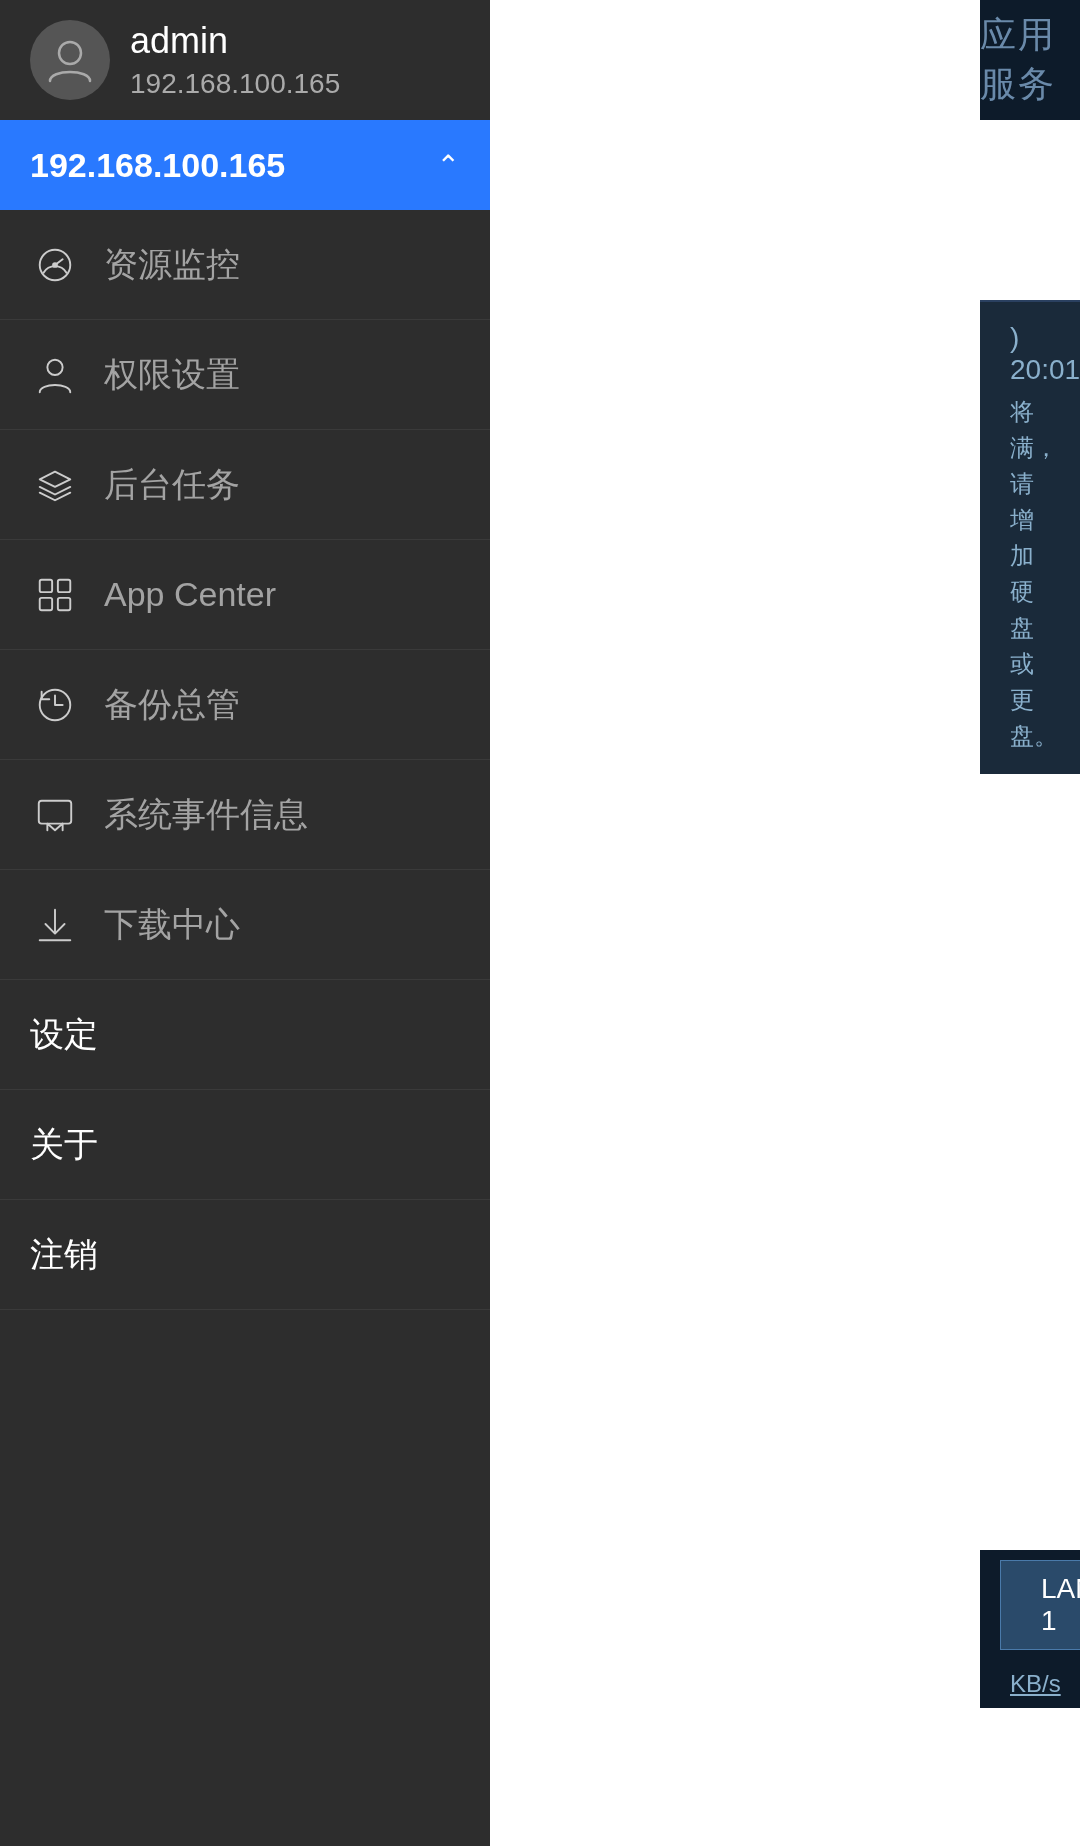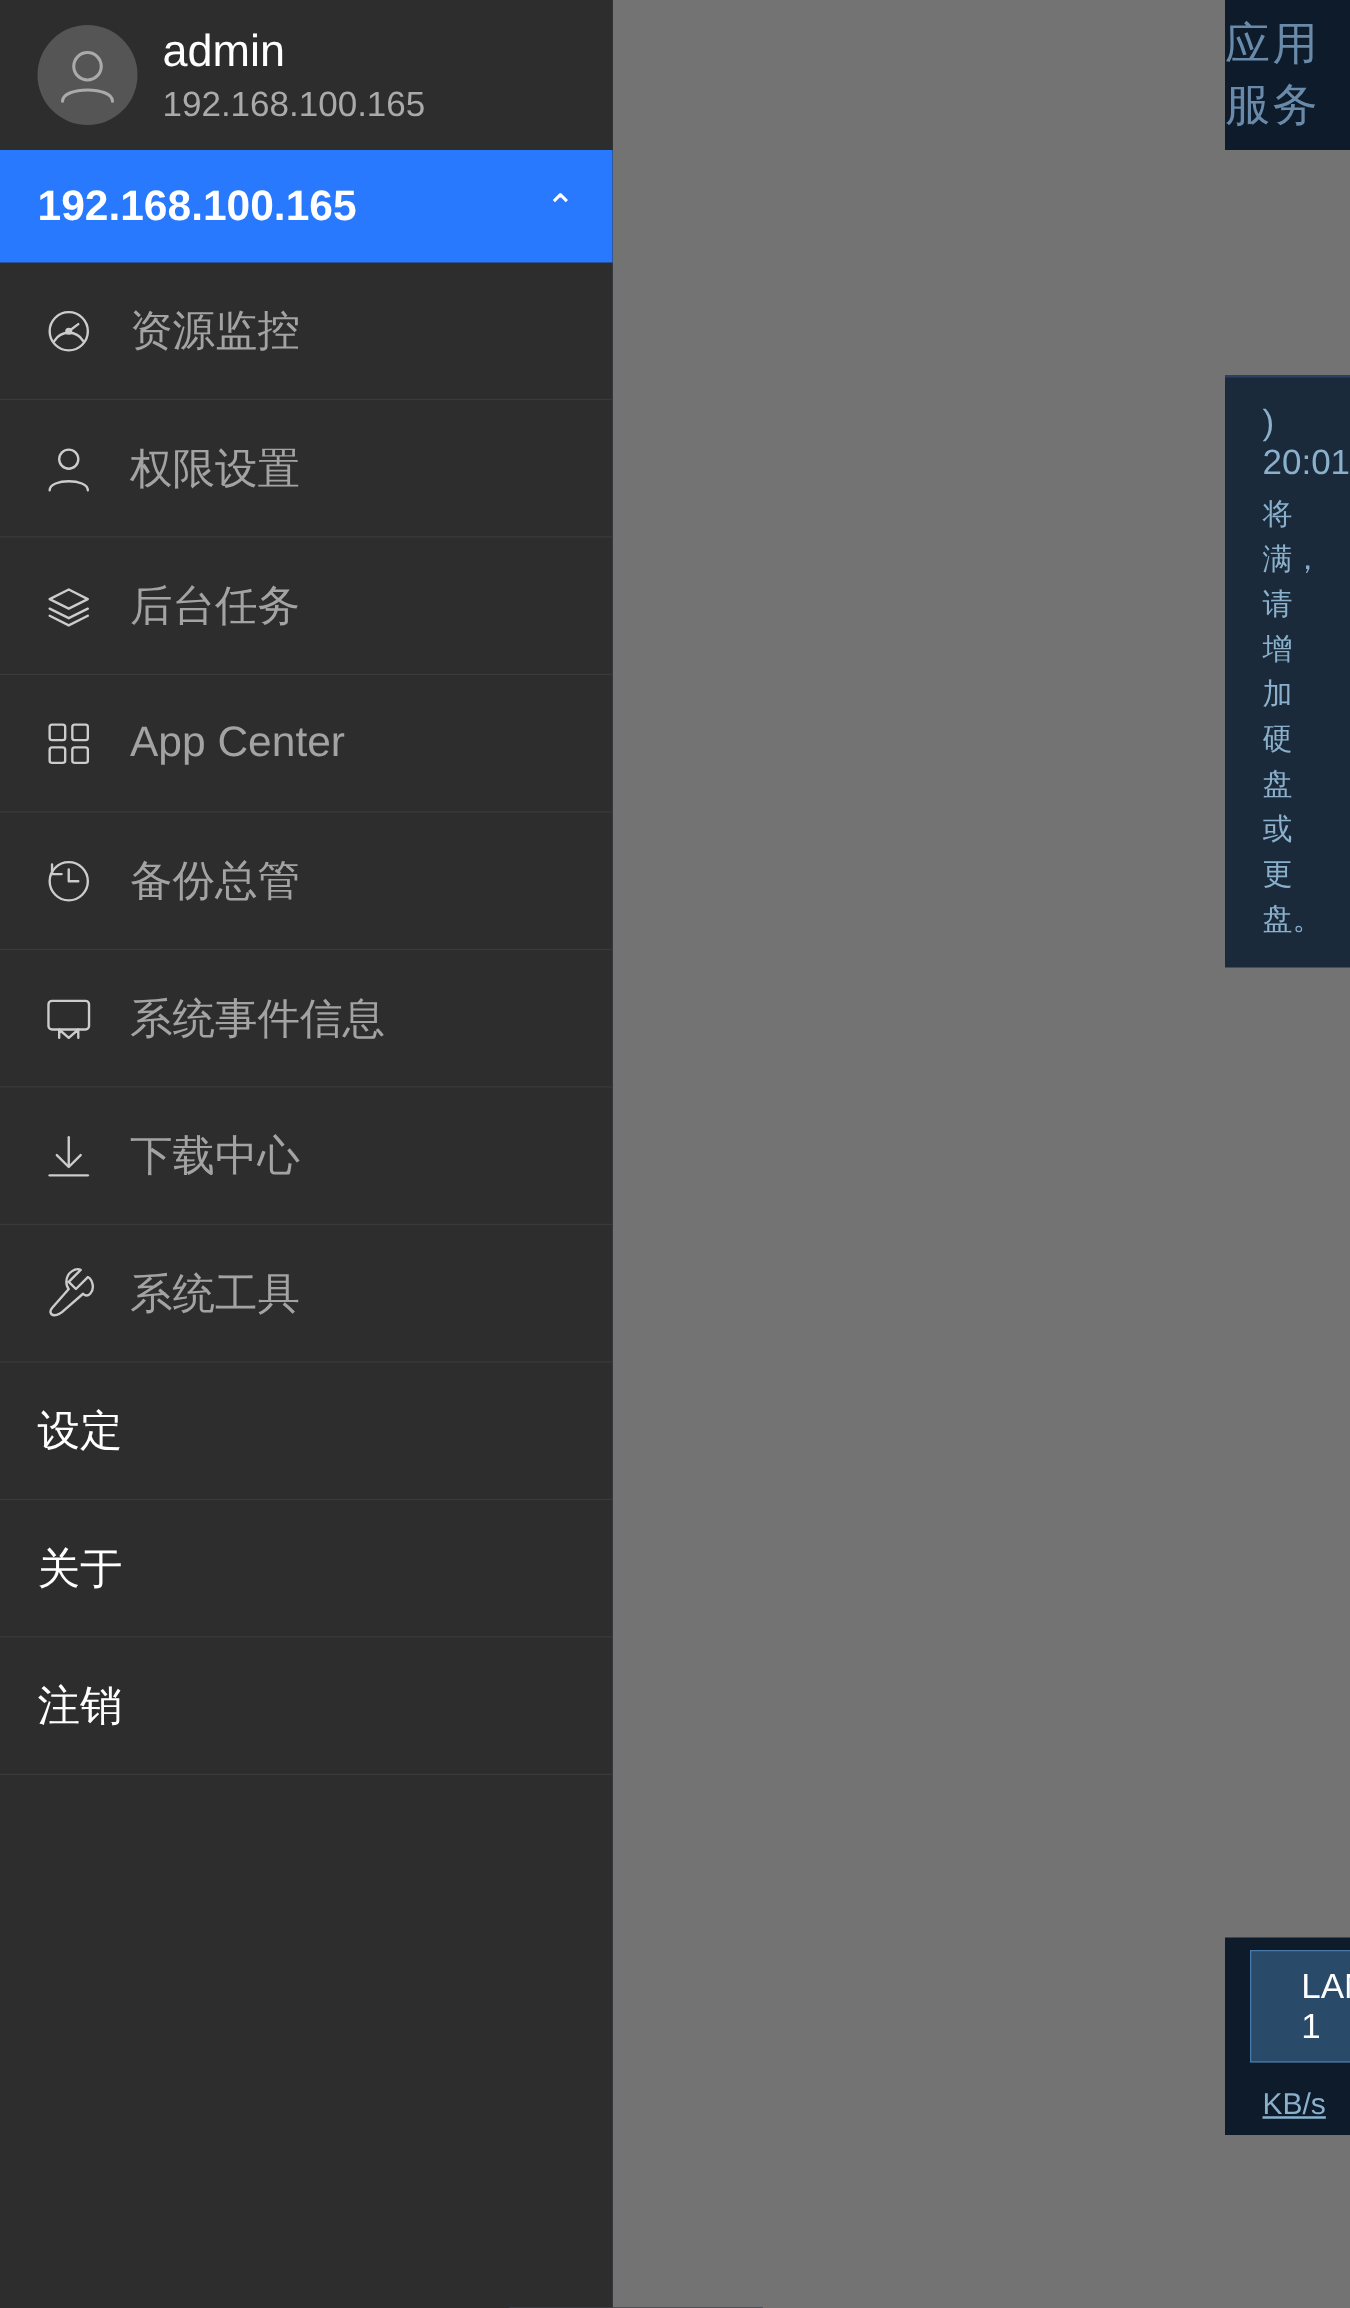--- a/index.html
+++ b/index.html
@@ -13,21 +13,21 @@
       position: relative;
     }
 
     
     .right-panel {
       position: absolute;
       top: 0;
       left: 490px;
       right: 0;
       bottom: 0;
-      background: #737373;
+      background: #ffffff;
     }
 
     
     .right-header {
       position: absolute;
       top: 0;
       left: 490px;
       right: 0;
       height: 120px;
       background: #0d1b2a;
@@ -358,28 +358,20 @@
       <div class="menu-icon">
         <svg viewBox="0 0 44 44" xmlns="http://www.w3.org/2000/svg" stroke="#cccccc" fill="none" stroke-width="2.2">
           <line x1="22" y1="6" x2="22" y2="30" stroke-linecap="round"></line>
           <polyline points="12,21 22,31 32,21" stroke-linecap="round" stroke-linejoin="round"></polyline>
           <line x1="6" y1="38" x2="38" y2="38" stroke-linecap="round"></line>
         </svg>
       </div>
       <span class="menu-label">下载中心</span>
     </div>
 
-    <div class="menu-item">
-      <div class="menu-icon">
-        <svg viewBox="0 0 44 44" xmlns="http://www.w3.org/2000/svg" stroke="#cccccc" fill="none" stroke-width="2.2">
-          <path d="M38 8 L28 18 L22 12 L32 2 C28 0 20 4 20 12 C20 14 20 16 22 18 L8 34 C6 36 6 40 10 40 C14 40 16 38 18 36 L34 22 C36 24 38 24 40 22 C44 18 42 10 38 8Z" stroke-linejoin="round"></path>
-        </svg>
-      </div>
-      <span class="menu-label">系统工具</span>
-    </div>
 
     <div class="menu-section">
       <span class="menu-section-label">设定</span>
     </div>
 
     <div class="menu-section">
       <span class="menu-section-label">关于</span>
     </div>
 
     <div class="menu-section">

